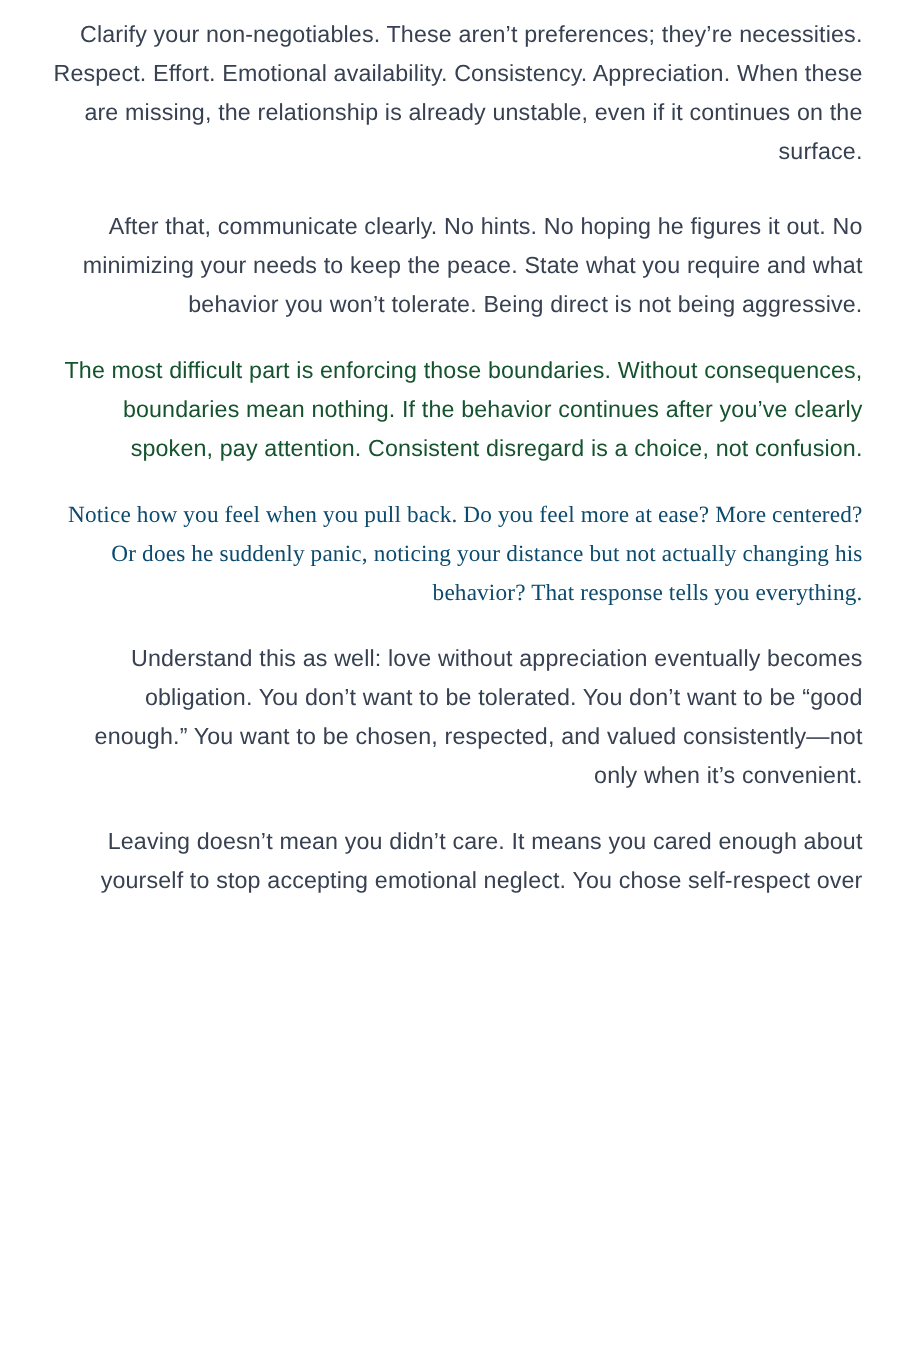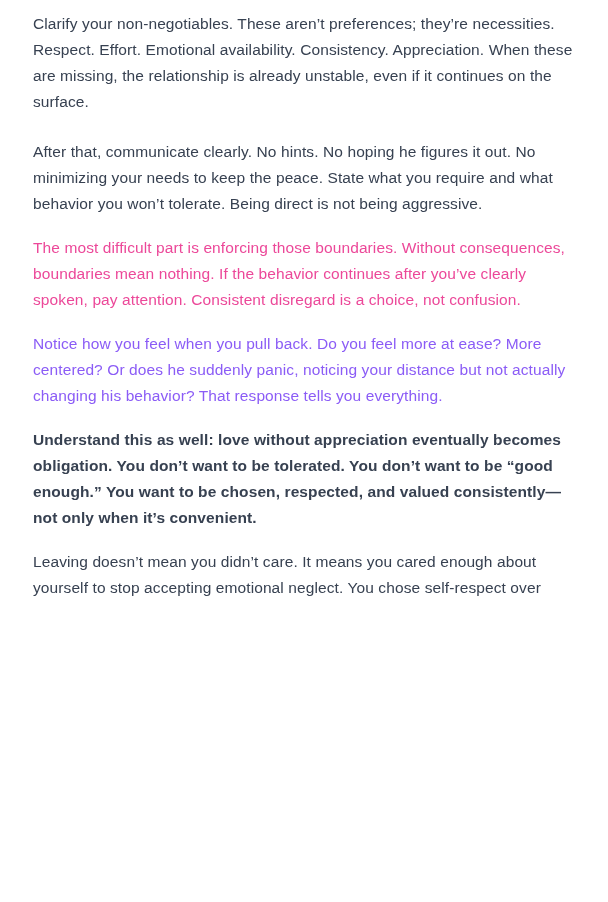--- a/index.html
+++ b/index.html
@@ -16,26 +16,26 @@
     padding: 11px 33px 0 33px;
     width: 608px;
   }
   .document p {
     max-width: 544px;
     font-size: 15.5px;
     line-height: 26px;
     letter-spacing: 0.1px;
     color: #374151;
     margin-bottom: 18px;
-    text-align: left;
+    text-align: right;
   }
 </style>
 </head>
 <body style="background: rgb(255, 255, 255);">
 
 <div class="document">
   <p style="color: rgb(55, 65, 81);">Clarify your non-negotiables. These aren’t preferences; they’re necessities. Respect. Effort. Emotional availability. Consistency. Appreciation. When these are missing, the relationship is already unstable, even if it continues on the surface.</p>
   <p style="color: rgb(55, 65, 81); margin-top: 24px;">After that, communicate clearly. No hints. No hoping he figures it out. No minimizing your needs to keep the peace. State what you require and what behavior you won’t tolerate. Being direct is not being aggressive.</p>
-  <p style="color: #ec4899;">The most difficult part is enforcing those boundaries. Without consequences, boundaries mean nothing. If the behavior continues after you’ve clearly spoken, pay attention. Consistent disregard is a choice, not confusion.</p>
-  <p style="color: #8b5cf6;">Notice how you feel when you pull back. Do you feel more at ease? More centered? Or does he suddenly panic, noticing your distance but not actually changing his behavior? That response tells you everything.</p>
-  <p style="color: rgb(55, 65, 81); font-weight: bold;">Understand this as well: love without appreciation eventually becomes obligation. You don’t want to be tolerated. You don’t want to be “good enough.” You want to be chosen, respected, and valued consistently—not only when it’s convenient.</p>
+  <p style="color: #14532d;">The most difficult part is enforcing those boundaries. Without consequences, boundaries mean nothing. If the behavior continues after you’ve clearly spoken, pay attention. Consistent disregard is a choice, not confusion.</p>
+  <p style="color: #0c4a6e; font-family: Liberation Serif, serif;">Notice how you feel when you pull back. Do you feel more at ease? More centered? Or does he suddenly panic, noticing your distance but not actually changing his behavior? That response tells you everything.</p>
+  <p style="color: rgb(55, 65, 81);">Understand this as well: love without appreciation eventually becomes obligation. You don’t want to be tolerated. You don’t want to be “good enough.” You want to be chosen, respected, and valued consistently—not only when it’s convenient.</p>
   <p style="color: rgb(55, 65, 81);">Leaving doesn’t mean you didn’t care. It means you cared enough about yourself to stop accepting emotional neglect. You chose self-respect over</p>
 </div>
 
 </body></html>

